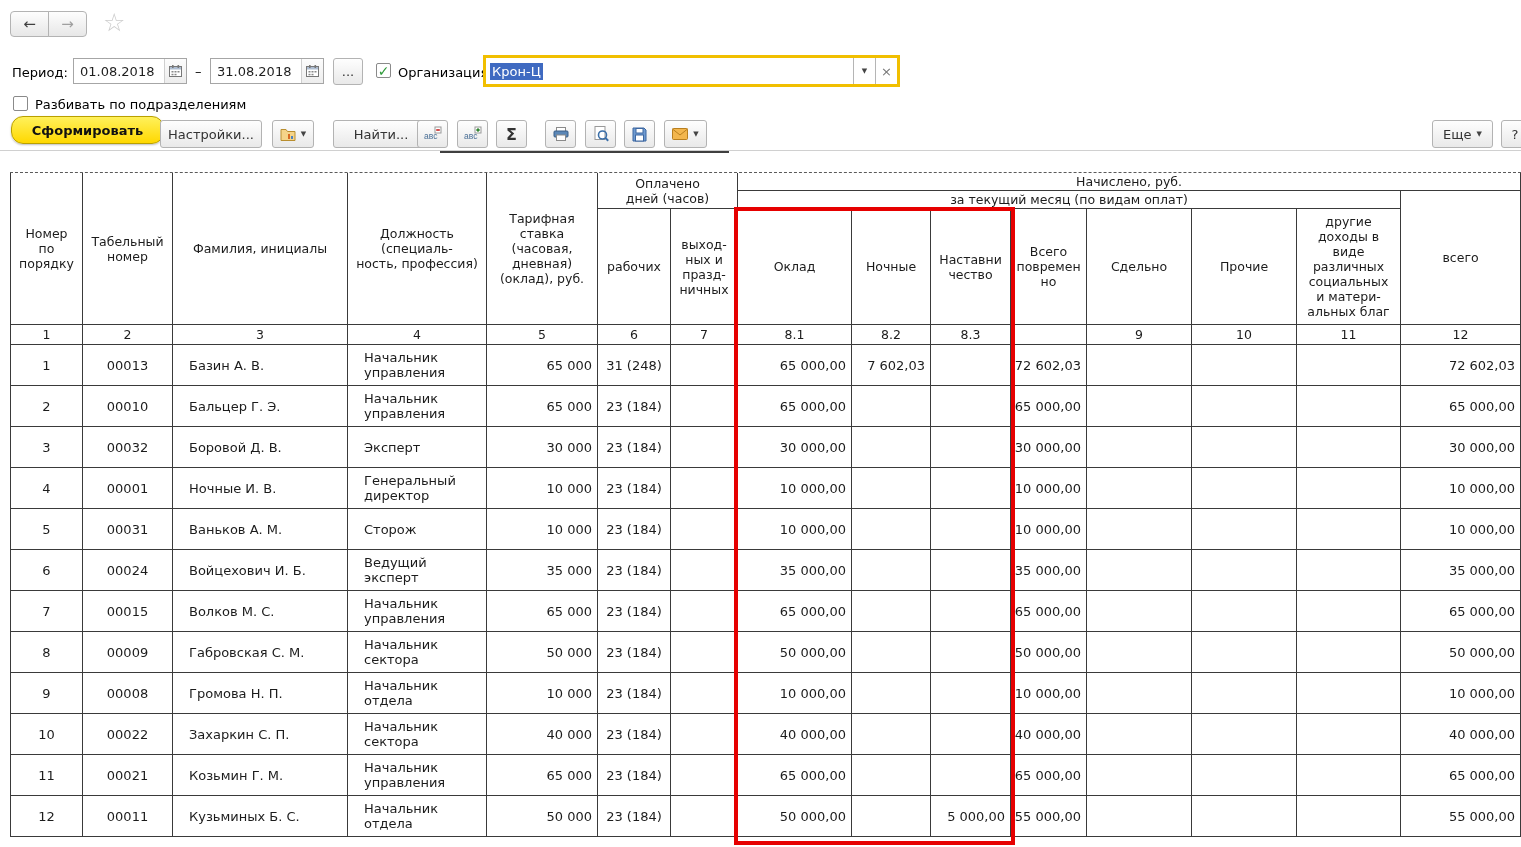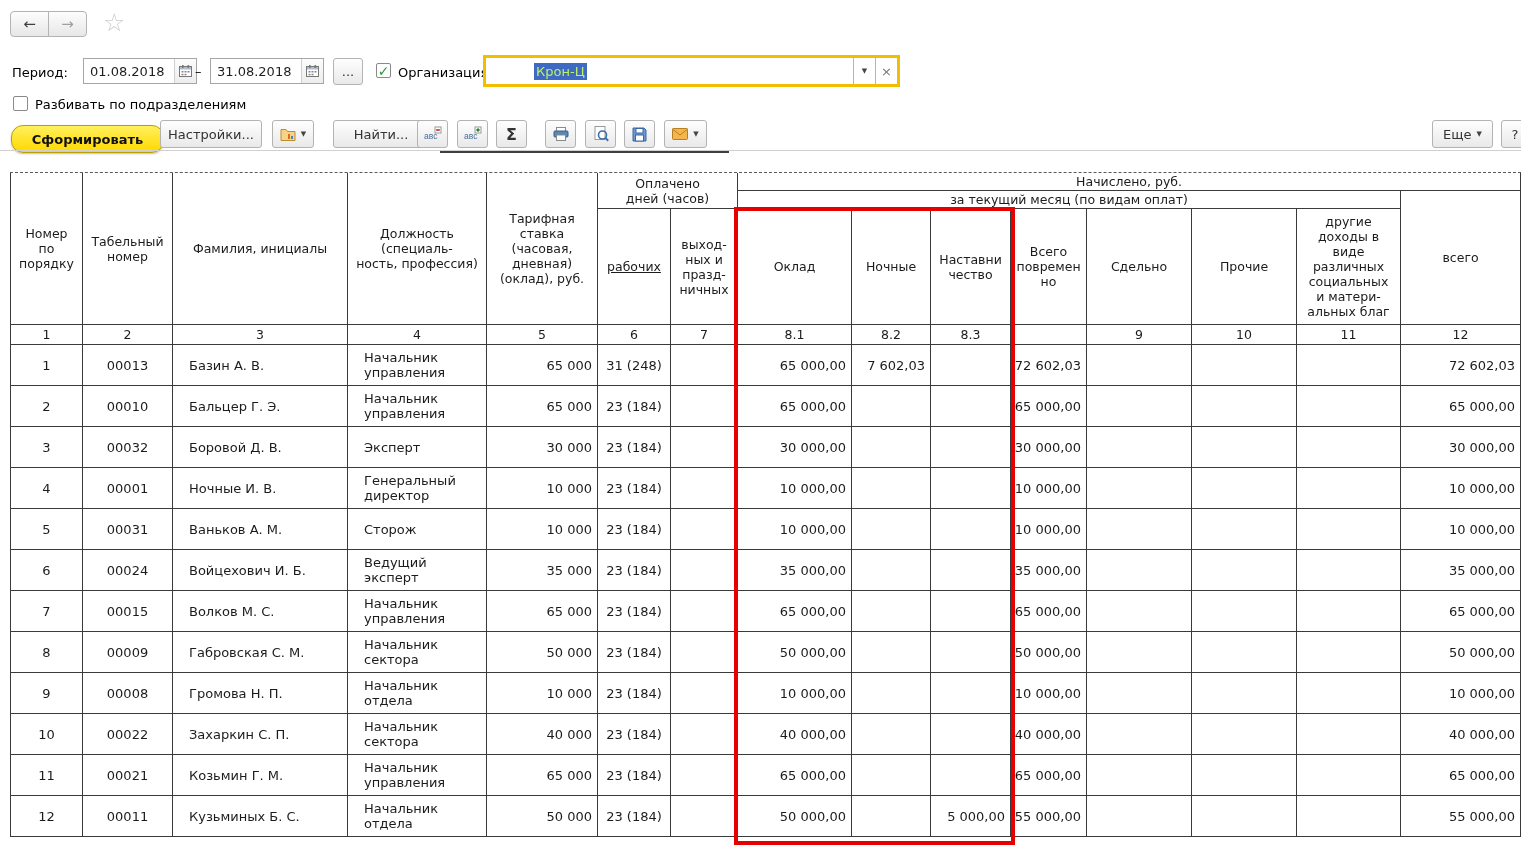--- a/index.html
+++ b/index.html
@@ -49,21 +49,21 @@
     width:15px; height:15px; border:1px solid #8a8a8a; border-radius:2px; background:#fff;
     display:inline-flex; align-items:center; justify-content:center; cursor:pointer;
   }
   .checkbox .mark { color:#2f9b3a; font-size:14px; font-weight:bold; line-height:10px; }
 
   .orgfield {
     width:417px; height:32px; border:3px solid #f1bf00; background:#fff;
     display:flex; align-items:stretch;
   }
   .orgfield .txt { flex:1; display:flex; align-items:center; padding-left:4px; overflow:hidden; }
-  .orgfield .sel { background:#3f6ac1; color:#bef264; padding:1px 2px; font-size:13px;margin-left:44px; }
+  .orgfield .sel { background:#3f6ac1; color:#ffffff; padding:1px 2px; font-size:13px; }
   .orgfield .sidebtn {
     width:22px; display:flex; align-items:center; justify-content:center;
     border-left:1px solid #b5b5b5; cursor:pointer; color:#555;
   }
   .orgfield .clear { font-size:13px; color:#777; }
 
   .toolsep { left:0; top:150px; width:1521px; border-top:1px solid #d0d0d0; }
   .toolsep-dark { left:440px; top:151px; width:289px; height:2px; background:#3f3f3f; }
 
   
@@ -75,21 +75,21 @@
   table.report td {
     border:1px solid #3a3a3a; text-align:center; vertical-align:middle;
     white-space:pre-line; line-height:15px; overflow:hidden; padding:1px 3px;
   }
   tr.h1 > td { border-top:none; }
   tr.h1 td { height:17px; }
   tr.h2 td { height:16px; }
   tr.h3 td { height:116px; }
   tr.h4 td { height:20px; }
   td.vtop { vertical-align:top; padding-top:5px; }
-  td.worked { vertical-align:bottom; padding-bottom:24px;text-decoration:underline; }
+  td.worked { vertical-align:bottom; padding-bottom:24px; }
   td.totaltop { vertical-align:top; padding-top:16px; }
   tbody td { height:41px; font-size:13px; white-space:normal; line-height:16px; }
   tbody td.a-l { text-align:left; padding-left:16px; }
   tbody td.a-r { text-align:right; padding-right:5px; }
   tbody td.a-c { text-align:center; }
 
   .redbox {
     left:734px; top:207px; width:281px; height:638px;
     border:4px solid #e60000; pointer-events:none;
   }
@@ -105,21 +105,21 @@
         <span>←</span>
       </div>
     <div class="navbtn fwd">
         <span>→</span>
       </div>
   </div>
   <div class="abs star" style="left:103px;top:11px;"><span>☆</span></div>
 
   <div class="abs label" style="left:12px;top:65px;">Период:</div>
 
-  <div class="abs datefield" style="left:83px;top:58px;">
+  <div class="abs datefield" style="left:73px;top:58px;">
     <span class="val">01.08.2018</span>
     <span class="calbtn">
       <svg width="13" height="12" viewBox="0 0 13 12">
         <rect x="0.5" y="1.5" width="12" height="10" fill="#fff" stroke="#777"></rect>
         <rect x="1" y="2" width="11" height="2.5" fill="#aebdd1"></rect>
         <rect x="3" y="0" width="1.6" height="3" fill="#777"></rect>
           <rect x="8.5" y="0" width="1.6" height="3" fill="#777"></rect>
         <rect x="2.5" y="6" width="2" height="1.5" fill="#888"></rect>
           <rect x="5.5" y="6" width="2" height="1.5" fill="#888"></rect>
           <rect x="8.5" y="6" width="2" height="1.5" fill="#888"></rect>
@@ -165,21 +165,21 @@
         <span class="dd">▼</span>
       </span>
     <span class="sidebtn clear">
         <span>×</span>
       </span>
   </div>
 
   <div class="abs checkbox" style="left:13px;top:96px;"></div>
   <div class="abs label" style="left:35px;top:97px;">Разбивать по подразделениям</div>
 
-  <div class="abs btn btn-yellow" style="left:11px;top:125px;width:153px;border-radius:12px;">Сформировать</div>
+  <div class="abs btn btn-yellow" style="left:11px;top:116px;width:153px;border-radius:12px;">Сформировать</div>
   <div class="abs btn" style="left:160px;top:120px;width:102px;">Настройки...</div>
 
   <div class="abs btn" style="left:272px;top:120px;width:42px;">
     <svg width="16" height="14" viewBox="0 0 16 14">
       <path d="M1 2.5 h5 l1.5 2 H15 v9 H1 z" fill="#f5d488" stroke="#b98e2f"></path>
       <rect x="8" y="7" width="2" height="5" fill="#d86a22"></rect>
       <rect x="11" y="9" width="2" height="3" fill="#4f81bd"></rect>
     </svg>
     <span class="dd">▼</span>
   </div>

